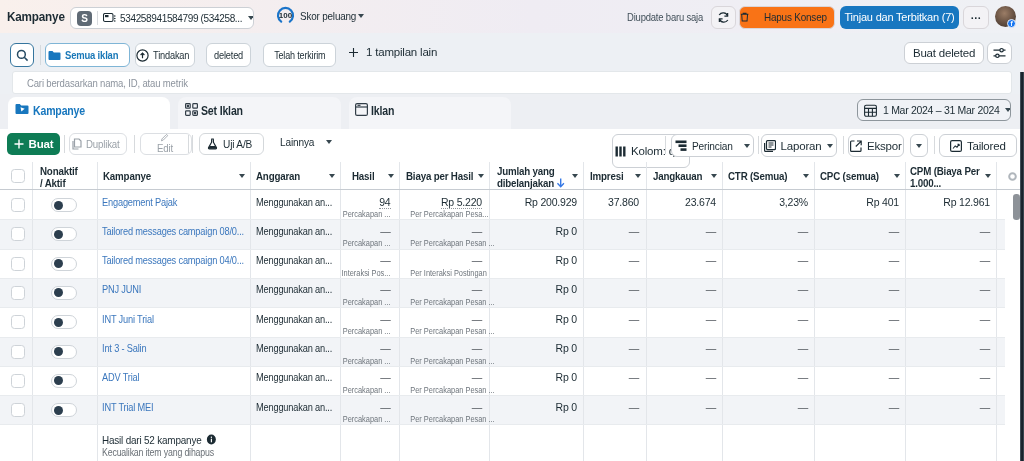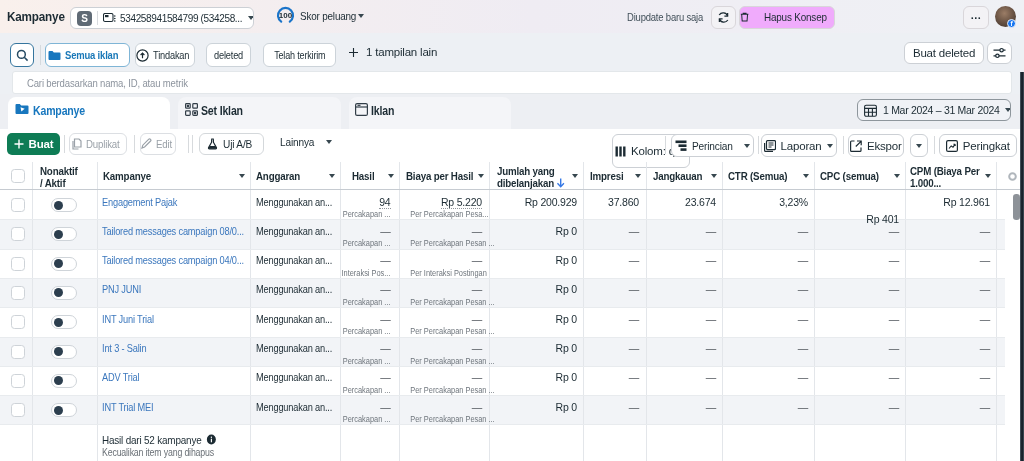--- a/index.html
+++ b/index.html
@@ -48,26 +48,27 @@
 <div class="abs car" style="left:358px;top:14px;"></div>
 <div class="abs cx90" style="left:627px;top:11px;font-size:10.5px;letter-spacing:-0.2px;color:#42505a;">Diupdate baru saja</div>
 <div class="abs btn" style="left:711px;top:5.5px;width:25px;height:23px;background:#f3f2f5;border-color:#d9d6da;">
   <svg width="13" height="13" viewBox="0 0 13 13">
         <path d="M 2.2 4.0 A 4.7 4.7 0 0 1 10.6 5.0" fill="none" stroke="#1c2b33" stroke-width="1.3"></path>
         <path d="M 10.8 9.0 A 4.7 4.7 0 0 1 2.4 8.0" fill="none" stroke="#1c2b33" stroke-width="1.3"></path>
         <path d="M 10.6 2.0 V 5.2 H 7.4" fill="none" stroke="#1c2b33" stroke-width="1.3"></path>
         <path d="M 2.4 11.0 V 7.8 H 5.6" fill="none" stroke="#1c2b33" stroke-width="1.3"></path>
       </svg>
 </div>
-<div class="abs btn" style="left:739px;top:5.5px;width:96px;height:23px;background:#f0abfc;border-color:#d9d6da;gap:10px;">
+<div class="abs btn" style="left:739px;top:5.5px;width:96px;height:23px;background:#f97316;border-color:#d9d6da;gap:10px;">
   <svg width="11" height="12" viewBox="0 0 11 12" style="margin-right:5px;">
         <path d="M1 2.8 h9 M3.8 2.8 V1.4 h3.4 v1.4 M2 2.8 l0.6 8 h5.8 l0.6-8" fill="none" stroke="#1c2b33" stroke-width="1.2"></path>
       </svg>
   <div class="cx90" style="font-size:11px;letter-spacing:-0.2px;">Hapus Konsep</div>
 </div>
+<div class="abs" style="left:840px;top:5.5px;width:119px;height:23px;background:#1877c0;border-radius:6px;color:#fff;font-size:11px;letter-spacing:-0.2px;white-space:nowrap;display:flex;align-items:center;justify-content:center;">Tinjau dan Terbitkan (7)</div>
 <div class="abs btn" style="left:963px;top:5.5px;width:26px;height:23px;background:#f3f2f5;border-color:#d9d6da;font-size:11px;font-weight:bold;letter-spacing:0.5px;padding-bottom:4px;">...</div>
 <div class="abs" style="left:995px;top:6px;width:21px;height:21px;border-radius:50%;background:radial-gradient(circle at 45% 35%,#9b7d66 0%,#6e5747 45%,#3a3029 100%);"></div>
 <div class="abs" style="left:1007px;top:18.5px;width:9px;height:9px;border-radius:50%;background:#1877f2;border:1px solid #f0f0f4;box-sizing:border-box;color:#fff;font-size:6.5px;font-weight:bold;text-align:center;line-height:7px;">f</div>
 
 <div class="abs" style="left:0;top:33px;width:1024px;height:61px;background:#edf0f4;"></div>
 <div class="abs btn" style="left:10px;top:43px;width:24px;height:24px;border:1px solid #35759e;">
   <svg width="13" height="13" viewBox="0 0 13 13">
         <circle cx="5.4" cy="5.4" r="3.9" fill="none" stroke="#274b63" stroke-width="1.5"></circle>
         <line x1="8.3" y1="8.3" x2="11.6" y2="11.6" stroke="#274b63" stroke-width="1.5"></line>
       </svg>
@@ -157,21 +158,21 @@
 </div>
 <div class="abs" style="left:64px;top:135px;width:1px;height:18px;background:#d7dadd;"></div>
 <div class="abs btn" style="left:68.5px;top:133px;width:58.5px;height:21.5px;border-color:#dcdfe3;">
   <svg width="11" height="12" viewBox="0 0 11 12" style="margin-right:4px;">
         <path d="M3.5 1 H8 L10 3 V9 H3.5 Z" fill="none" stroke="#9aa1a8" stroke-width="1.2"></path>
         <path d="M2 3 V11 H7.5" fill="none" stroke="#9aa1a8" stroke-width="1.2"></path>
       </svg>
   <div class="cx88" style="font-size:11px;letter-spacing:-0.2px;color:#9aa1a8;">Duplikat</div>
 </div>
 <div class="abs" style="left:133.5px;top:135px;width:1px;height:18px;background:#d7dadd;"></div>
-<div class="abs btn" style="left:140px;top:133px;width:36px;height:21.5px;border-color:#dcdfe3;">
+<div class="abs btn" style="left:140px;top:133px;width:52px;height:21.5px;border-color:#dcdfe3;flex-direction:column;">
   <svg width="11" height="11" viewBox="0 0 11 11" style="margin-right:4px;">
         <path d="M1 10 L1.8 7.2 L7.8 1.2 Q8.6 0.4 9.5 1.3 Q10.4 2.2 9.6 3 L3.6 9 Z" fill="none" stroke="#9aa1a8" stroke-width="1.2"></path>
       </svg>
   <div class="cx88" style="font-size:11px;letter-spacing:-0.2px;color:#9aa1a8;">Edit</div>
 </div>
 <div class="abs" style="left:187.5px;top:135px;width:1px;height:18px;background:#d7dadd;"></div>
 <div class="abs" style="left:192px;top:135px;width:1px;height:18px;background:#d7dadd;"></div>
 <div class="abs btn" style="left:199px;top:133px;width:65px;height:21.5px;border-color:#d4d8db;">
   <svg width="11" height="12" viewBox="0 0 11 12" style="margin-right:5px;">
         <path d="M4.2 1 H6.8 M4.6 1.4 V4.2 L1.6 9.6 Q1.1 10.8 2.4 10.8 H8.6 Q9.9 10.8 9.4 9.6 L6.4 4.2 V1.4" fill="none" stroke="#1c2b33" stroke-width="1.2"></path>
@@ -223,21 +224,21 @@
     </div>
 <div class="abs btn" style="left:910px;top:134px;width:17.5px;height:23px;">
       <div class="car"></div>
     </div>
 <div class="abs" style="left:933.5px;top:136px;width:1px;height:18px;background:#d7dadd;"></div>
 <div class="abs btn" style="left:939px;top:134px;width:77.5px;height:23px;">
       <svg width="12" height="12" viewBox="0 0 12 12" style="margin-right:5px;">
         <rect x="0.6" y="0.6" width="10.8" height="10.8" rx="1.5" fill="none" stroke="#1c2b33" stroke-width="1.2"></rect>
         <path d="M3 8.5 L5.2 6 L7 7.2 L9.2 4.2 M9.2 4.2 H7.4 M9.2 4.2 V6" fill="none" stroke="#1c2b33" stroke-width="1.1"></path>
       </svg>
-      <div style="font-size:11.5px;letter-spacing:-0.2px;">Peringkat</div>
+      <div style="font-size:11.5px;letter-spacing:-0.2px;">Tailored</div>
     </div>
 <div class="abs" style="left:0;top:219.8px;width:1005px;height:29.3px;background:#f2f4f7;"></div>
 <div class="abs" style="left:0;top:278.4px;width:1005px;height:29.3px;background:#f2f4f7;"></div>
 <div class="abs" style="left:0;top:337.0px;width:1005px;height:29.3px;background:#f2f4f7;"></div>
 <div class="abs" style="left:0;top:395.6px;width:1005px;height:29.3px;background:#f2f4f7;"></div>
 <div class="vline" style="left:32px;top:162px;height:299px;"></div>
 <div class="vline" style="left:96.5px;top:162px;height:299px;"></div>
 <div class="vline" style="left:250px;top:162px;height:299px;"></div>
 <div class="vline" style="left:340px;top:162px;height:299px;"></div>
 <div class="vline" style="left:398.5px;top:162px;height:299px;"></div>
@@ -291,21 +292,21 @@
 <div class="abs val link cx88" style="left:102px;top:195.5px;">Engagement Pajak</div>
 <div class="abs val cx88" style="left:256px;top:195.5px;">Menggunakan an...</div>
 <div class="abs val cellr" style="left:300px;top:195.5px;width:90.5px;"><span style="border-bottom:1px dotted #90959b;">94</span></div>
 <div class="abs sub cellr" style="left:300px;top:208.0px;width:90.5px;">Percakapan ...</div>
 <div class="abs val cellr" style="left:390px;top:195.5px;width:92px;"><span style="border-bottom:1px dotted #90959b;">Rp 5.220</span></div>
 <div class="abs sub cellr" style="left:390px;top:208.0px;width:92px;">Per Percakapan Pesa...</div>
 <div class="abs val cellr" style="left:489px;top:195.5px;width:88px;">Rp 200.929</div>
 <div class="abs val cellr" style="left:559.0px;top:195.5px;width:80px;">37.860</div>
 <div class="abs val cellr" style="left:636.0px;top:195.5px;width:80px;">23.674</div>
 <div class="abs val cellr" style="left:728.0px;top:195.5px;width:80px;">3,23%</div>
-<div class="abs val cellr" style="left:819.0px;top:195.5px;width:80px;margin-top:17px;">Rp 401</div>
+<div class="abs val cellr" style="left:819.0px;top:195.5px;width:80px;">Rp 401</div>
 <div class="abs val cellr" style="left:910.0px;top:195.5px;width:80px;">Rp 12.961</div>
 <div class="abs cb" style="left:11px;top:227.3px;"></div>
 <div class="tgl" style="left:51px;top:227.3px;">
       <i></i>
     </div>
 <div class="abs val link cx88" style="left:102px;top:224.8px;">Tailored messages campaign 08/0...</div>
 <div class="abs val cx88" style="left:256px;top:224.8px;">Menggunakan an...</div>
 <div class="abs val cellr dash" style="left:300px;top:224.8px;width:90.5px;">—</div>
 <div class="abs sub cellr" style="left:300px;top:237.3px;width:90.5px;">Percakapan ...</div>
 <div class="abs val cellr dash" style="left:390px;top:224.8px;width:92px;">—</div>

